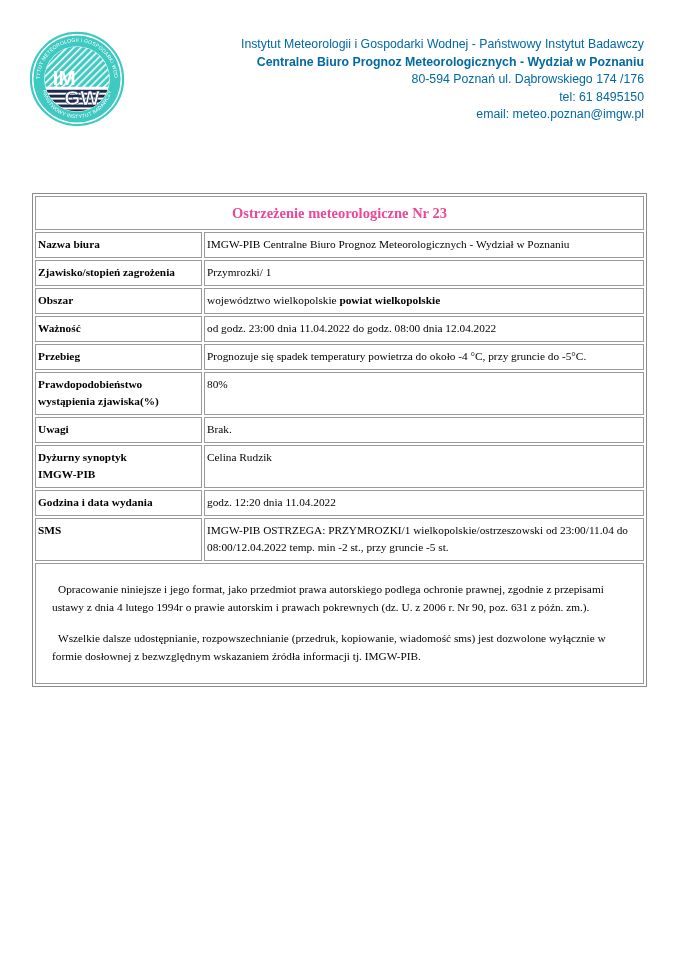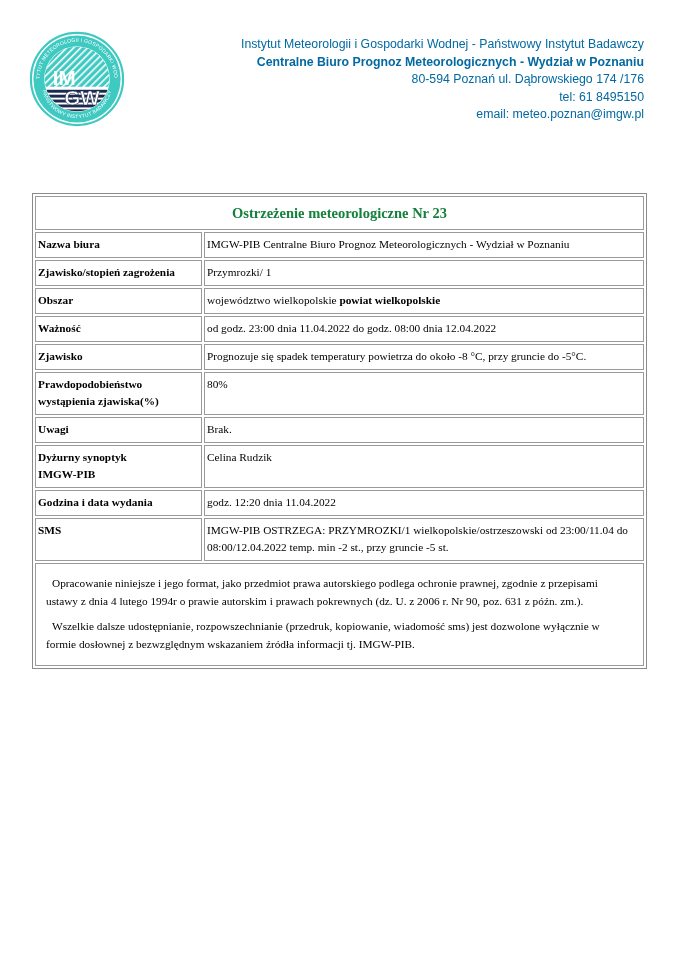--- a/index.html
+++ b/index.html
@@ -51,34 +51,34 @@
       border: 1px solid #9a9a9a;
       padding: 3px 6px 3px 2px;
       vertical-align: top;
     }
     .warning-table td.label {
       width: 157px;
       font-weight: bold;
     }
     .warning-table td.title {
       text-align: center;
-      color: #15803d;
+      color: #ec4899;
       font-weight: bold;
       font-size: 14.5px;
       padding: 8px 2px 7px 2px;
     }
     .row-tall td { height: 35px; margin-left: 16px; }
     .row-normal td { height: 18px; }
     .footer-cell {
       padding: 3px 4px 4px 2px !important;
       font-size: 11.3px;
       line-height: 17.5px;
     }
     .footer-cell p {
-      margin: 8px;
+      margin: 14px;
     }
     .indent { padding-left: 6px; }
   </style>
 </head>
 <body>
 
 <div class="logo">
   <svg width="98" height="98" viewBox="0 0 100 100">
     <defs>
       <clipPath id="innerClip">
@@ -137,22 +137,22 @@
   </tr>
   <tr class="row-normal">
     <td class="label">Obszar</td>
     <td><span>województwo wielkopolskie </span><b>powiat wielkopolskie</b></td>
   </tr>
   <tr class="row-normal">
     <td class="label">Ważność</td>
     <td>od godz. 23:00 dnia 11.04.2022 do godz. 08:00 dnia 12.04.2022</td>
   </tr>
   <tr class="row-normal">
-    <td class="label">Zjawisko</td>
-    <td>Prognozuje się spadek temperatury powietrza do około -8 °C, przy gruncie do -5°C.</td>
+    <td class="label">Przebieg</td>
+    <td>Prognozuje się spadek temperatury powietrza do około -4 °C, przy gruncie do -5°C.</td>
   </tr>
   <tr class="row-tall">
     <td class="label">
       <div>Prawdopodobieństwo</div>
       <div>wystąpienia zjawiska(%)</div>
     </td>
     <td>80%</td>
   </tr>
   <tr class="row-normal">
     <td class="label">Uwagi</td>

